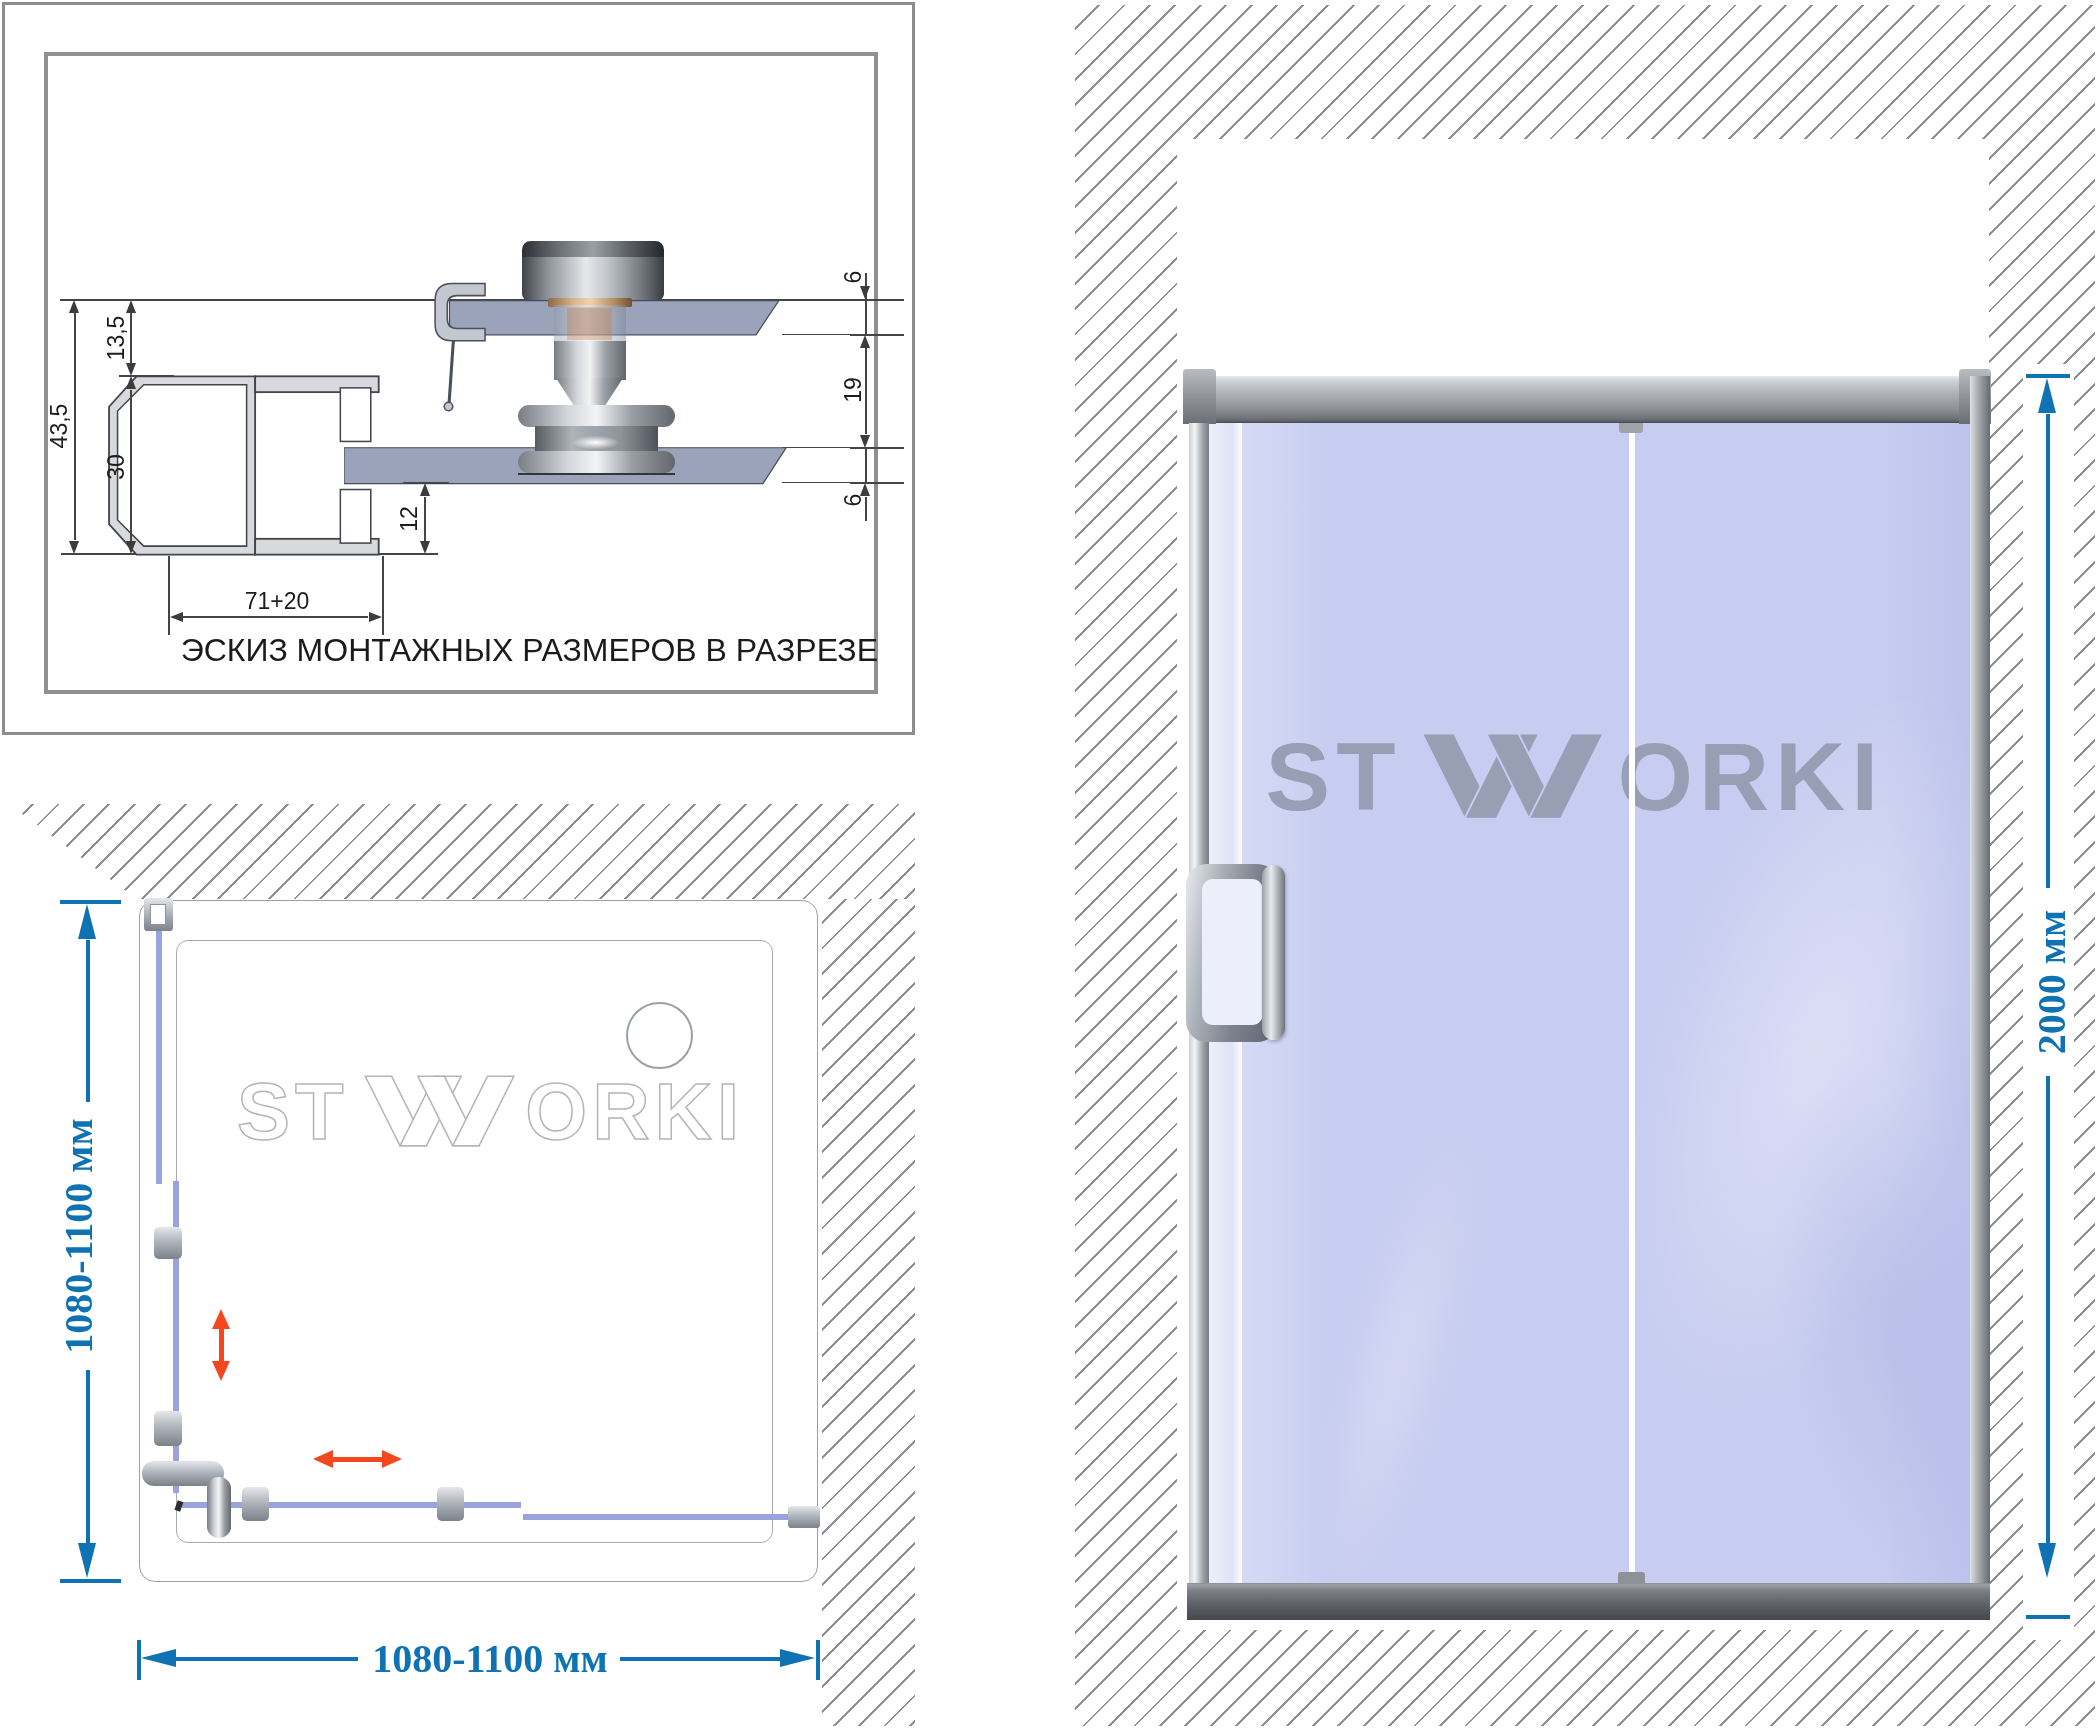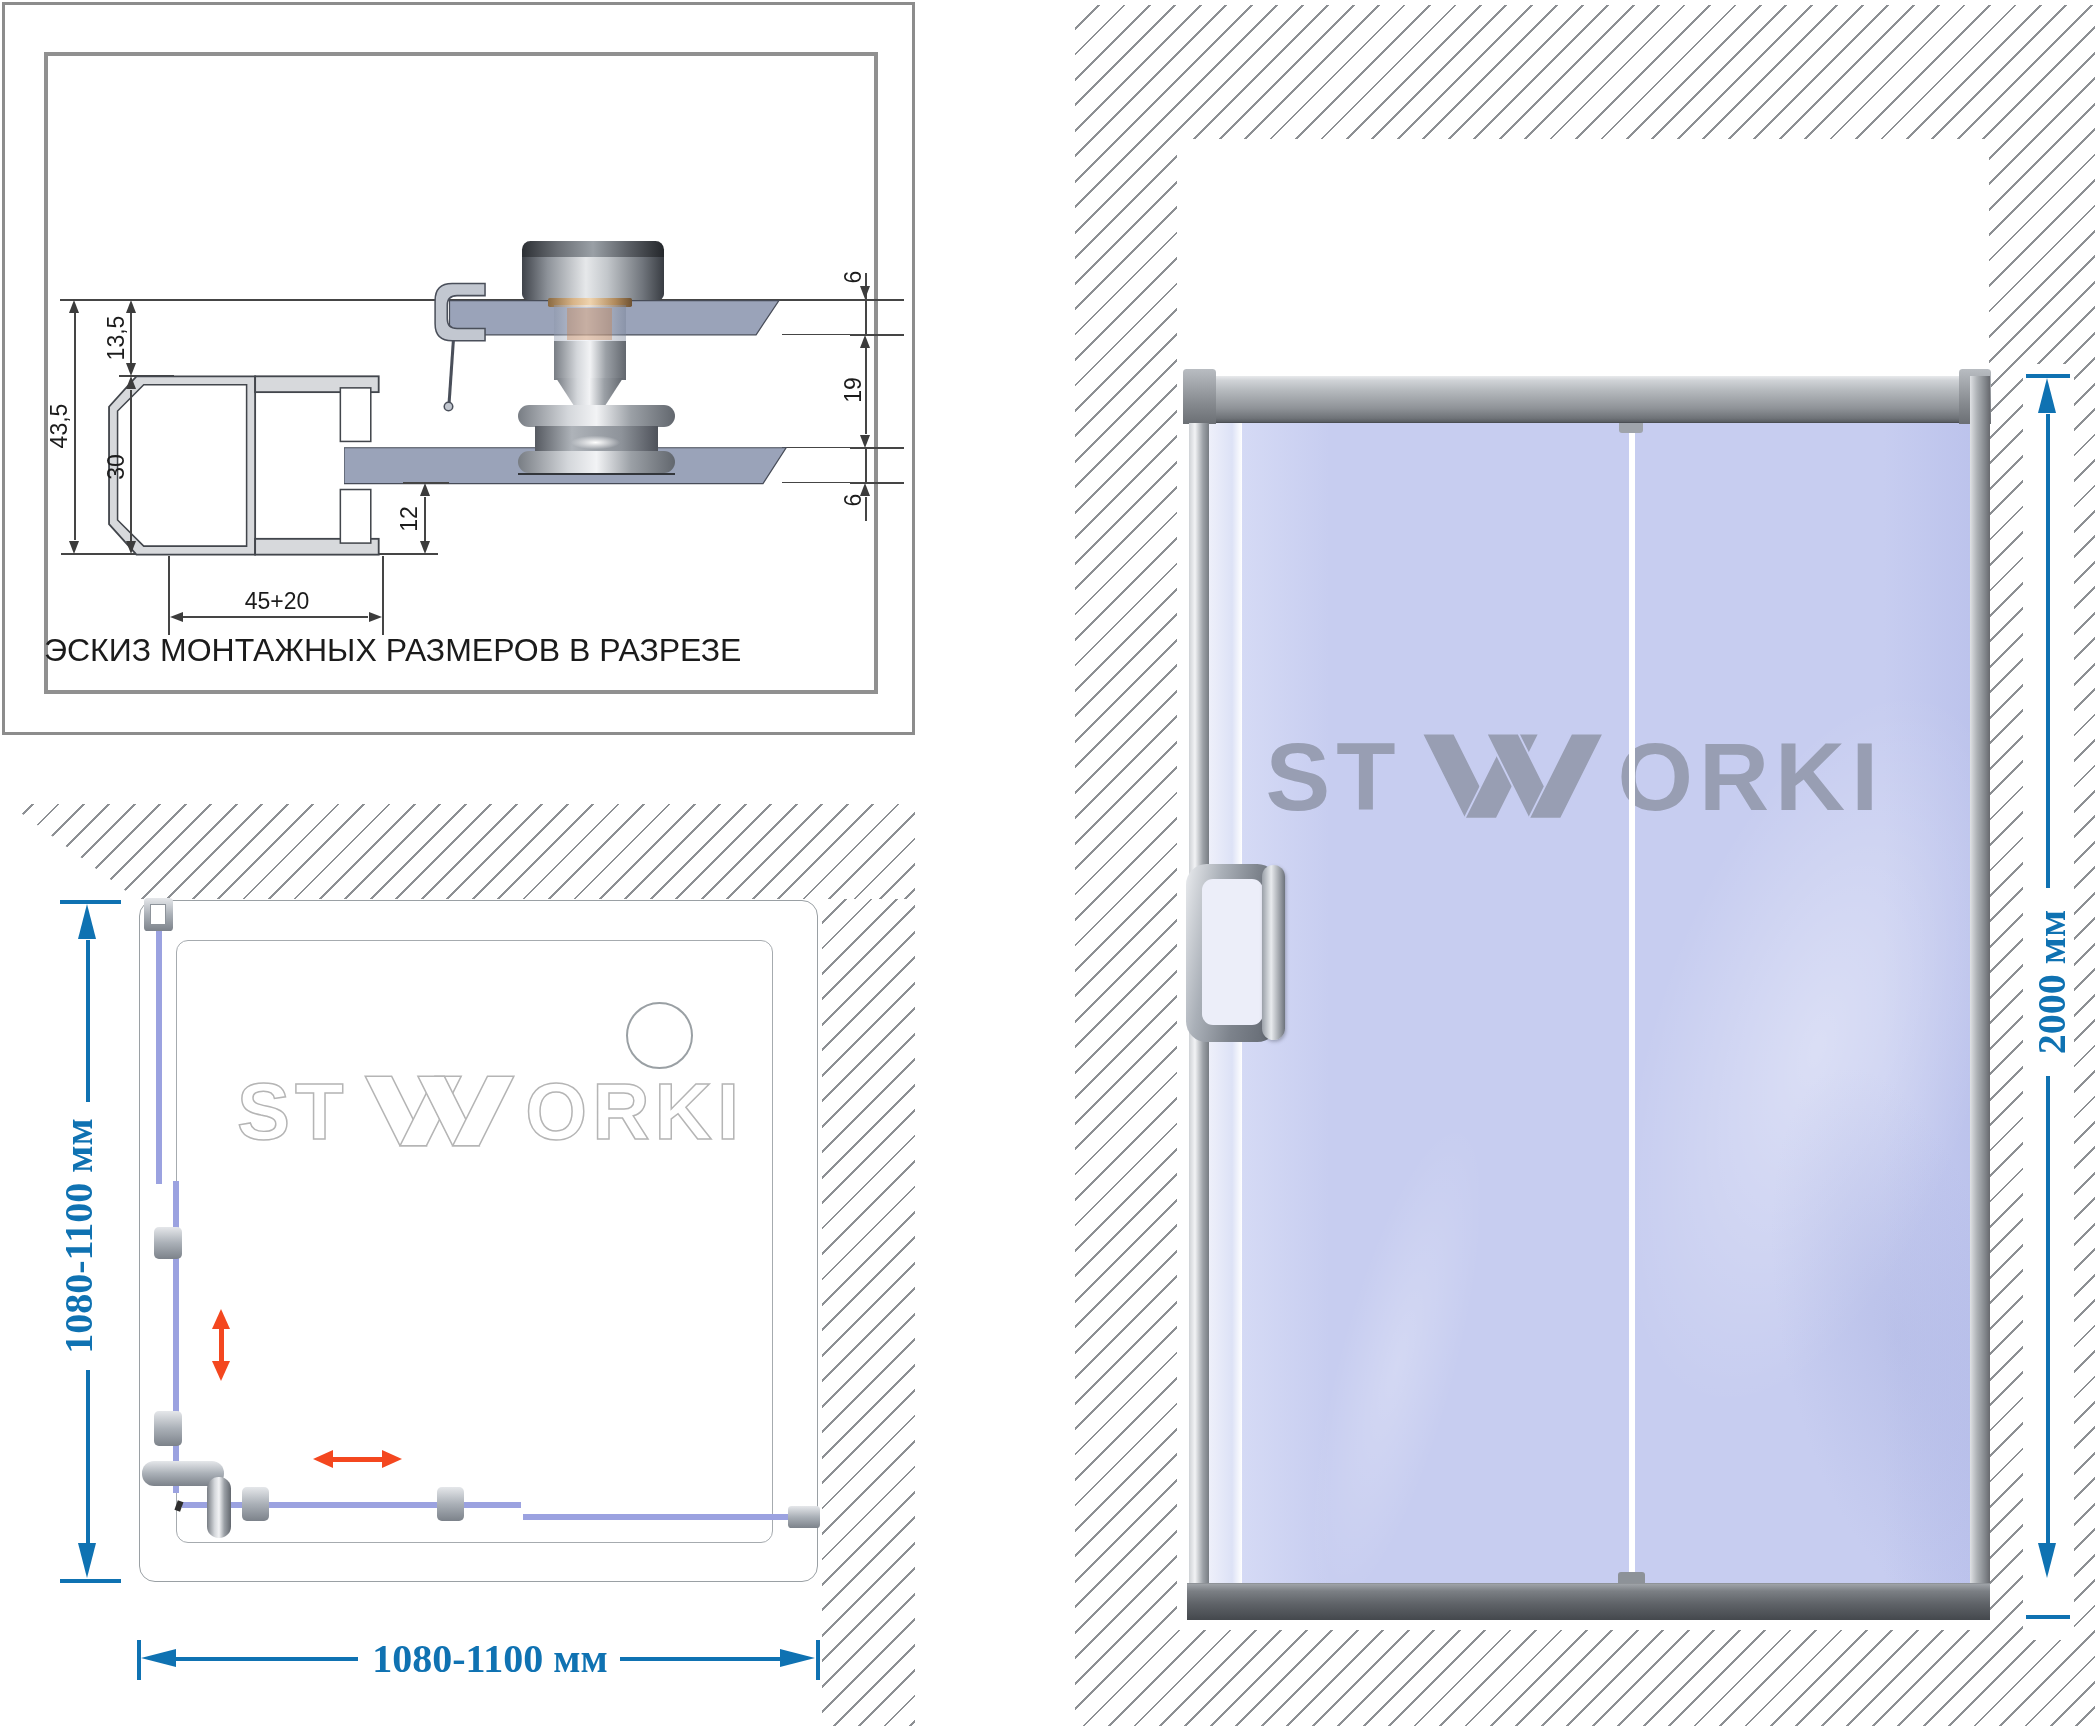--- a/index.html
+++ b/index.html
@@ -106,40 +106,40 @@
   <div class="a au" style="left:420px;top:483px;"></div>
   <div class="a kl" style="left:424px;top:497px;width:1.8px;height:44px;"></div>
   <div class="a ad" style="left:420px;top:541px;"></div>
   <div class="a rot dimk" style="left:409px;top:519px;">12</div>
 
   <div class="a kl" style="left:168px;top:556px;width:1.8px;height:79px;"></div>
   <div class="a kl" style="left:382px;top:556px;width:1.8px;height:79px;"></div>
   <div class="a al" style="left:170px;top:612px;"></div>
   <div class="a kl" style="left:183px;top:616px;width:185px;height:1.8px;"></div>
   <div class="a ar" style="left:369px;top:612px;"></div>
-  <div class="a ctr dimk" style="left:277px;top:601px;">45+20</div>
+  <div class="a ctr dimk" style="left:277px;top:601px;">71+20</div>
 
   <div class="a kl" style="left:850px;top:299px;width:54px;height:1.8px;"></div>
   <div class="a kl" style="left:850px;top:334px;width:54px;height:1.8px;"></div>
   <div class="a kl" style="left:850px;top:447px;width:54px;height:1.8px;"></div>
   <div class="a kl" style="left:850px;top:482px;width:54px;height:1.8px;"></div>
   <div class="a kl" style="left:865px;top:273px;width:1.8px;height:27px;"></div>
   <div class="a ad" style="left:860px;top:286px;"></div>
   <div class="a kl" style="left:865px;top:300px;width:1.8px;height:35px;"></div>
   <div class="a au" style="left:860px;top:335px;"></div>
   <div class="a kl" style="left:865px;top:348px;width:1.8px;height:86px;"></div>
   <div class="a ad" style="left:860px;top:435px;"></div>
   <div class="a kl" style="left:865px;top:448px;width:1.8px;height:35px;"></div>
   <div class="a au" style="left:860px;top:483px;"></div>
   <div class="a kl" style="left:865px;top:497px;width:1.8px;height:24px;"></div>
   <div class="a rot dimk" style="left:853px;top:277px;">6</div>
   <div class="a rot dimk" style="left:853px;top:390px;">19</div>
   <div class="a rot dimk" style="left:853px;top:500px;">6</div>
 
-  <div class="a" style="left:44px;top:632px;width:834px;text-align:left;font:400 32px 'Liberation Sans',sans-serif;color:#1b1b1b;">ЭСКИЗ МОНТАЖНЫХ РАЗМЕРОВ В РАЗРЕЗЕ</div>
+  <div class="a" style="left:44px;top:632px;width:834px;text-align:right;font:400 32px 'Liberation Sans',sans-serif;color:#1b1b1b;">ЭСКИЗ МОНТАЖНЫХ РАЗМЕРОВ В РАЗРЕЗЕ</div>
 
   <div class="a hatch" style="left:9px;top:804px;width:906px;height:95px;clip-path:polygon(0 0,100% 0,100% 100%,14.1% 100%);"></div>
   <div class="a hatch" style="left:822px;top:899px;width:93px;height:827px;"></div>
 
   <div class="a" style="left:139px;top:900px;width:679px;height:682px;border:1.8px solid #9aa0a4;border-radius:16px;box-sizing:border-box;"></div>
   <div class="a" style="left:176px;top:940px;width:597px;height:603px;border:1.8px solid #a6abaf;border-radius:12px;box-sizing:border-box;"></div>
   <div class="a" style="left:626px;top:1002px;width:67px;height:67px;border:2.4px solid #9aa0a4;border-radius:50%;box-sizing:border-box;"></div>
 
   <svg class="a" style="left:237px;top:1073px;" width="517" height="75" viewBox="0 0 1040 150">
     <g fill="#ffffff" stroke="#b5b5b5" stroke-width="3">

